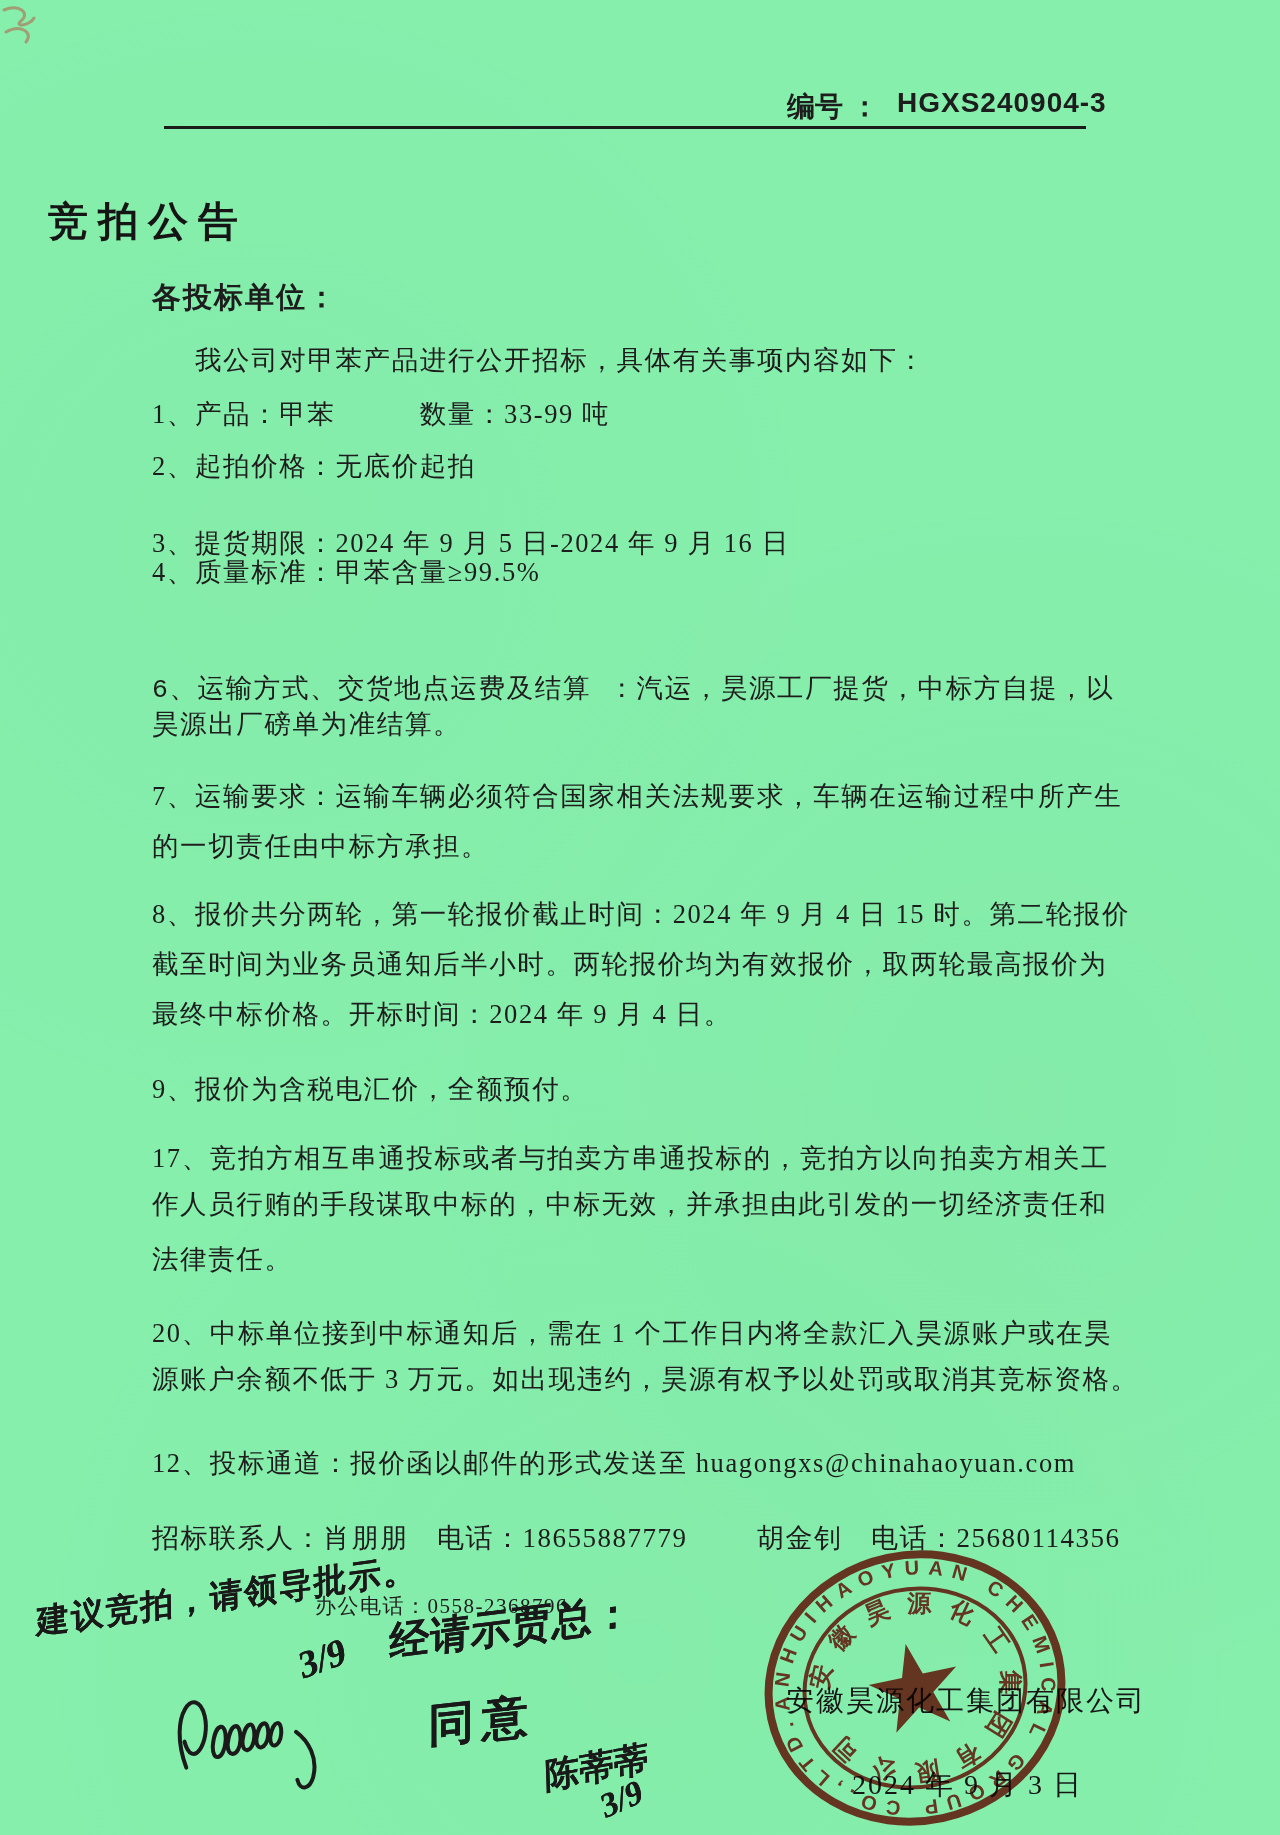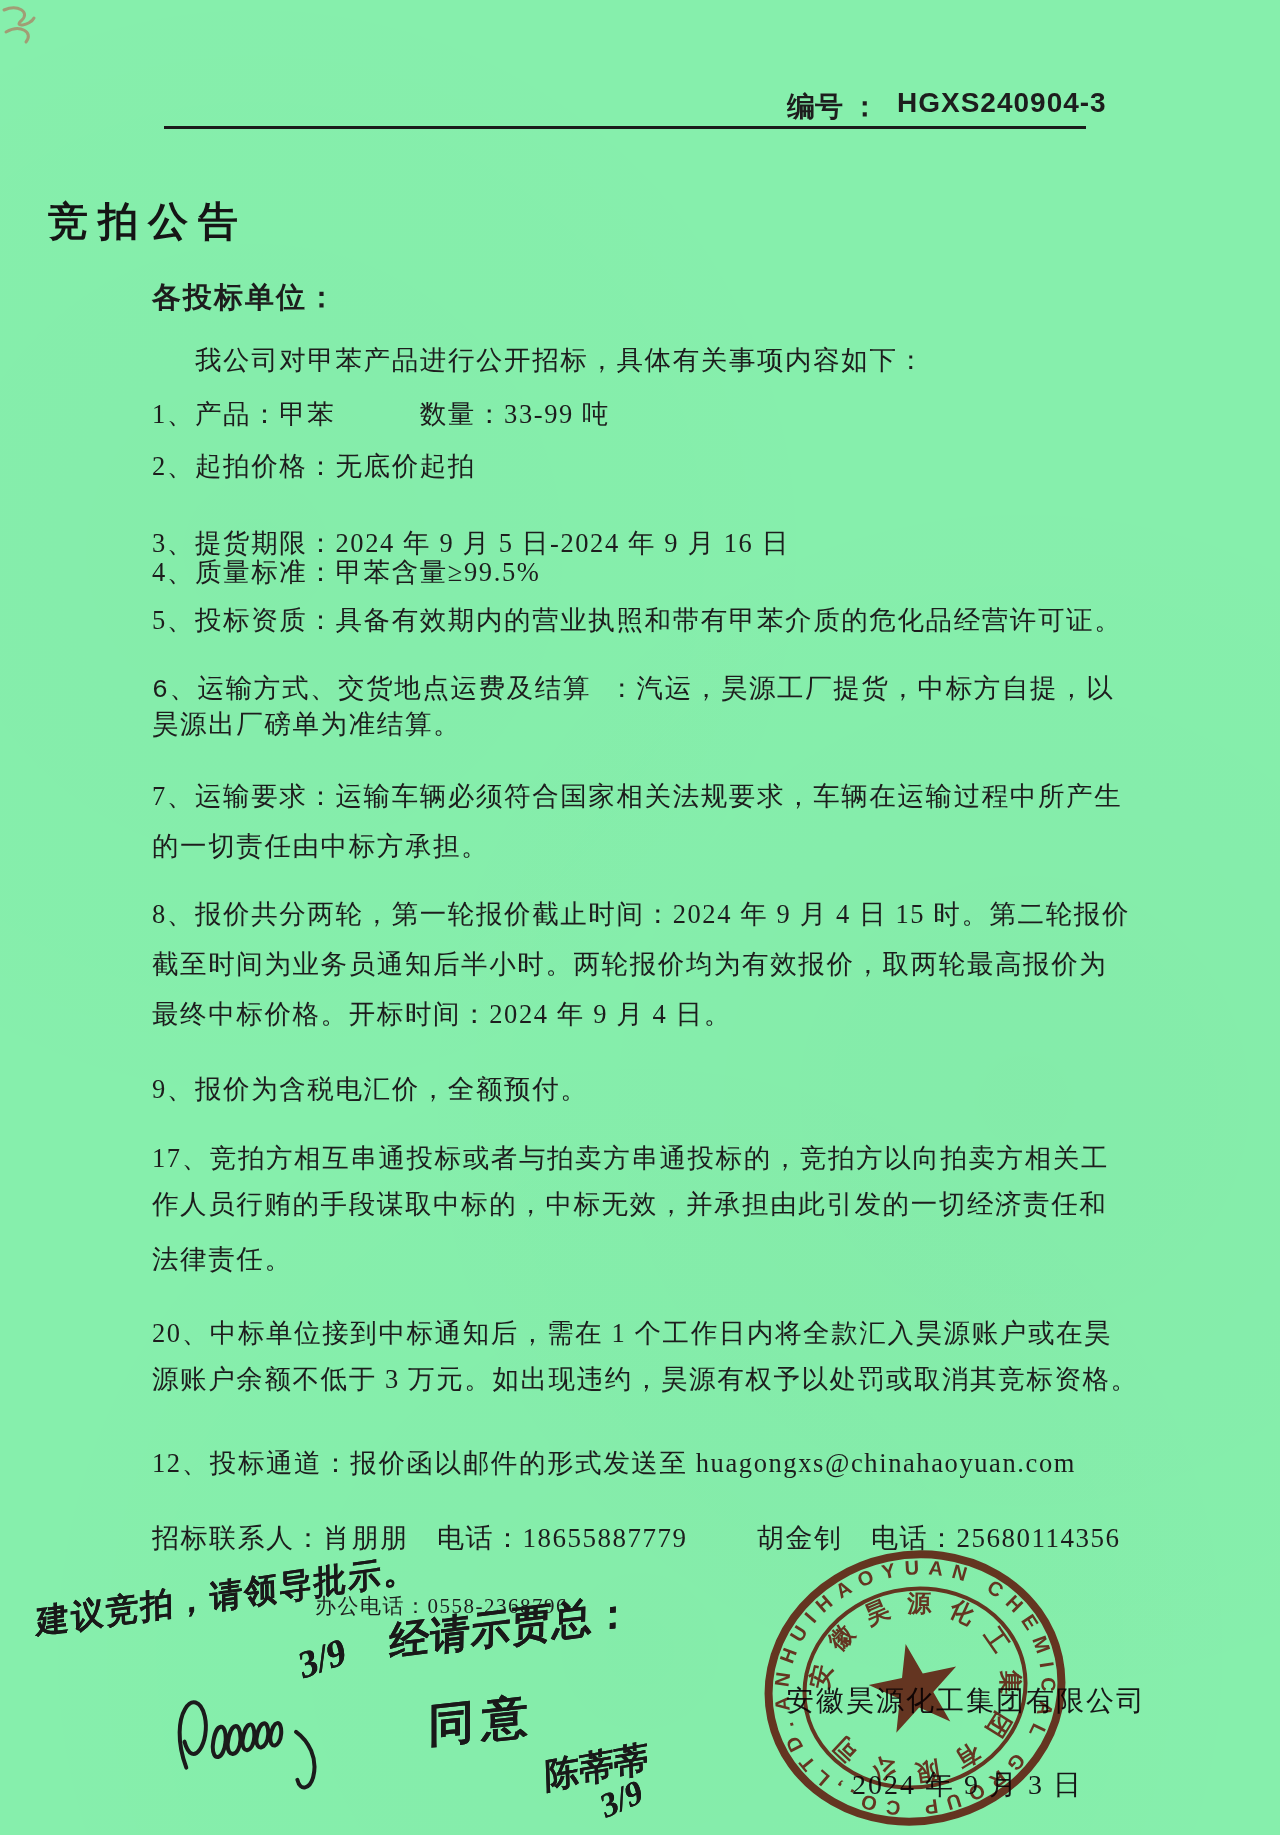--- a/index.html
+++ b/index.html
@@ -77,21 +77,20 @@
 
   <div class="title">竞拍公告</div>
 
   <div class="salutation">各投标单位：</div>
 
   <div class="bl" style="left:195px;top:344px;">我公司对甲苯产品进行公开招标，具体有关事项内容如下：</div>
   <div class="bl" style="top:398px;">1、产品：甲苯　　　数量：33-99 吨</div>
   <div class="bl" style="top:450px;">2、起拍价格：无底价起拍</div>
   <div class="bl" style="top:502px;margin-top:25px;">3、提货期限：2024 年 9 月 5 日-2024 年 9 月 16 日</div>
   <div class="bl" style="top:556px;">4、质量标准：甲苯含量≥99.5%</div>
-  <div class="bl" style="top:604px;">5、投标资质：具备有效期内的营业执照和带有甲苯介质的危化品经营许可证。</div>
   <div class="bl" style="top:674px;font-family:Liberation Mono, monospace;">6、运输方式、交货地点运费及结算 ：汽运，昊源工厂提货，中标方自提，以</div>
   <div class="bl" style="top:708px;text-align:center;">昊源出厂磅单为准结算。</div>
   <div class="bl" style="top:780px;">7、运输要求：运输车辆必须符合国家相关法规要求，车辆在运输过程中所产生</div>
   <div class="bl" style="top:830px;">的一切责任由中标方承担。</div>
   <div class="bl" style="top:898px;">8、报价共分两轮，第一轮报价截止时间：2024 年 9 月 4 日 15 时。第二轮报价</div>
   <div class="bl" style="top:948px;">截至时间为业务员通知后半小时。两轮报价均为有效报价，取两轮最高报价为</div>
   <div class="bl" style="top:998px;">最终中标价格。开标时间：2024 年 9 月 4 日。</div>
   <div class="bl" style="top:1073px;">9、报价为含税电汇价，全额预付。</div>
   <div class="bl" style="top:1142px;">17、竞拍方相互串通投标或者与拍卖方串通投标的，竞拍方以向拍卖方相关工</div>
   <div class="bl" style="top:1188px;">作人员行贿的手段谋取中标的，中标无效，并承担由此引发的一切经济责任和</div>

